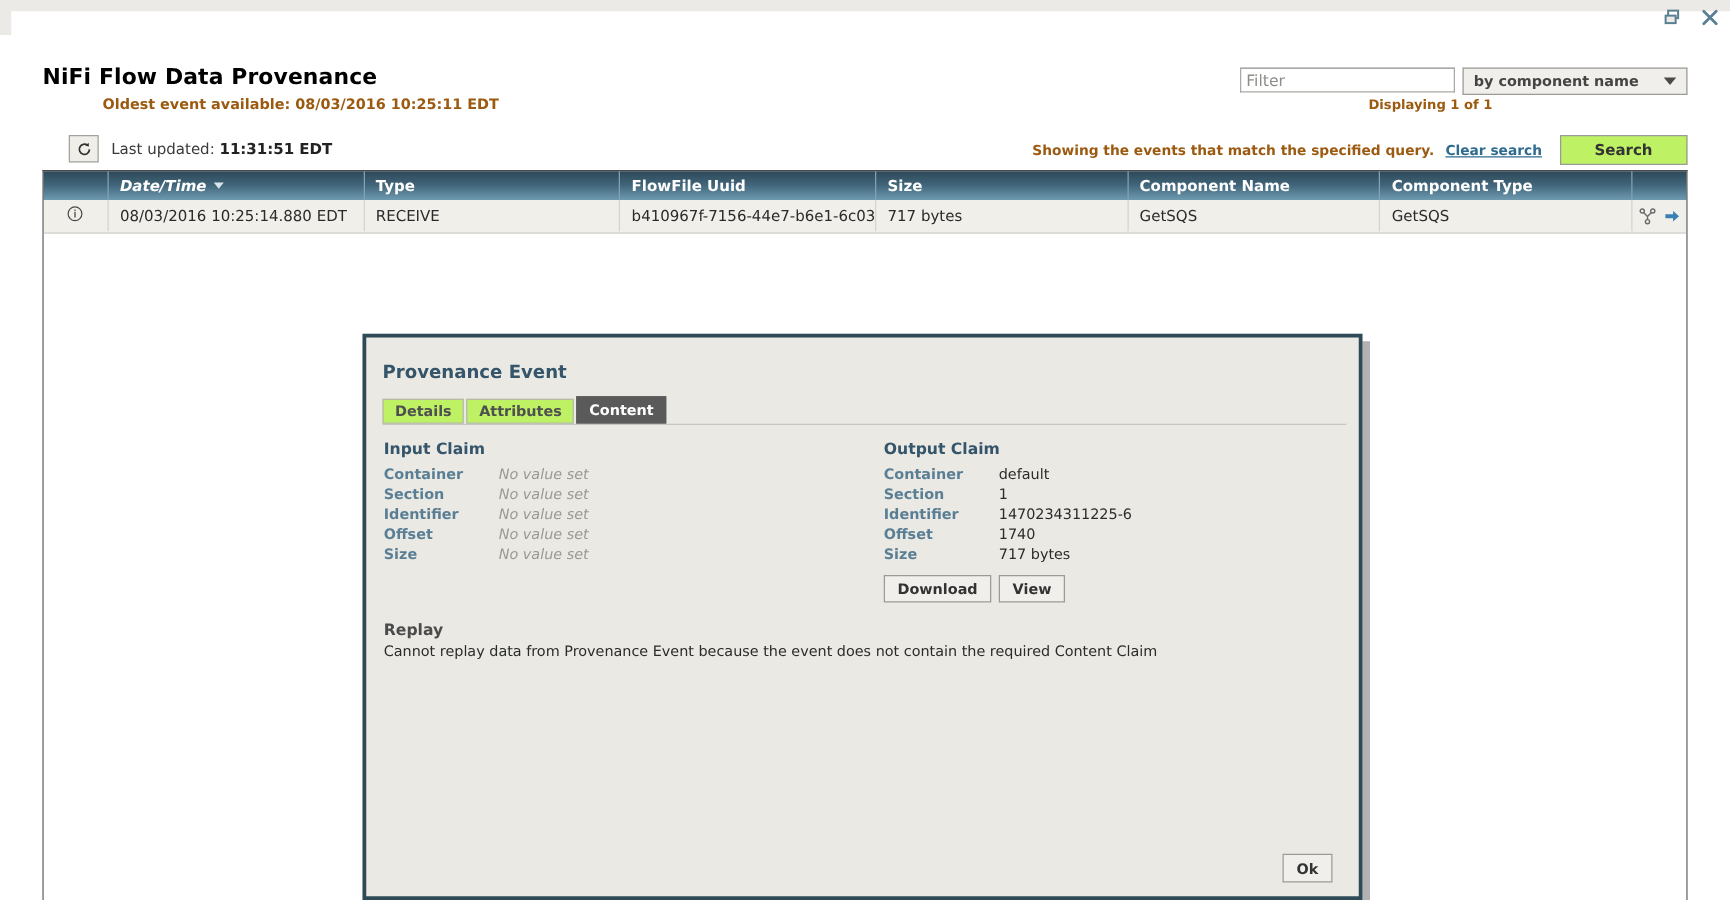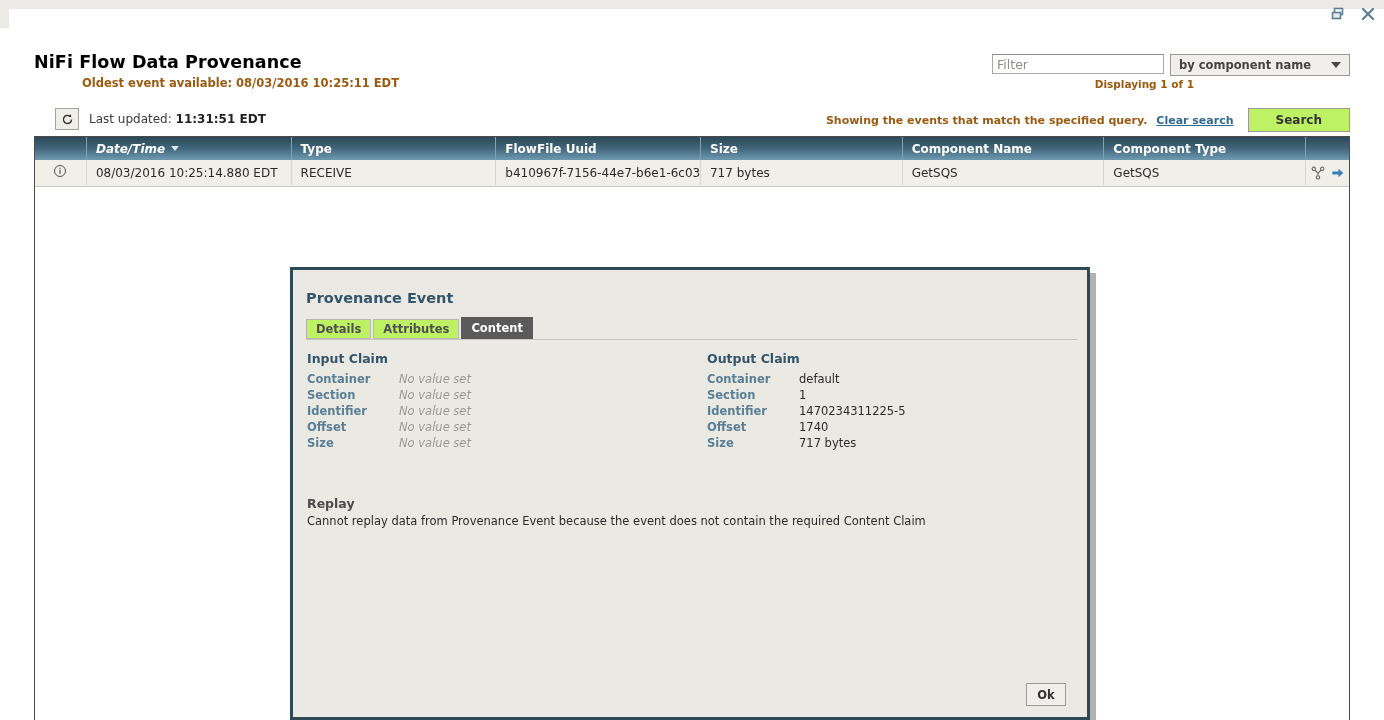--- a/index.html
+++ b/index.html
@@ -314,29 +314,33 @@
         <div class="claim-row">
           <span class="claim-label">Container</span>
           <span class="claim-value">default</span>
         </div>
         <div class="claim-row">
           <span class="claim-label">Section</span>
           <span class="claim-value">1</span>
         </div>
         <div class="claim-row">
           <span class="claim-label">Identifier</span>
-          <span class="claim-value">1470234311225-5</span>
+          <span class="claim-value">1470234311225-6</span>
         </div>
         <div class="claim-row">
           <span class="claim-label">Offset</span>
           <span class="claim-value">1740</span>
         </div>
         <div class="claim-row">
           <span class="claim-label">Size</span>
           <span class="claim-value">717 bytes</span>
+        </div>
+        <div class="claim-btns">
+          <div class="dlg-btn">Download</div>
+          <div class="dlg-btn">View</div>
         </div>
       </div>
     </div>
 
     <div class="replay">
       <div class="replay-head">Replay</div>
       <div class="replay-msg">Cannot replay data from Provenance Event because the event does not contain the required Content Claim</div>
     </div>
 
     <div class="ok-btn">Ok</div>

